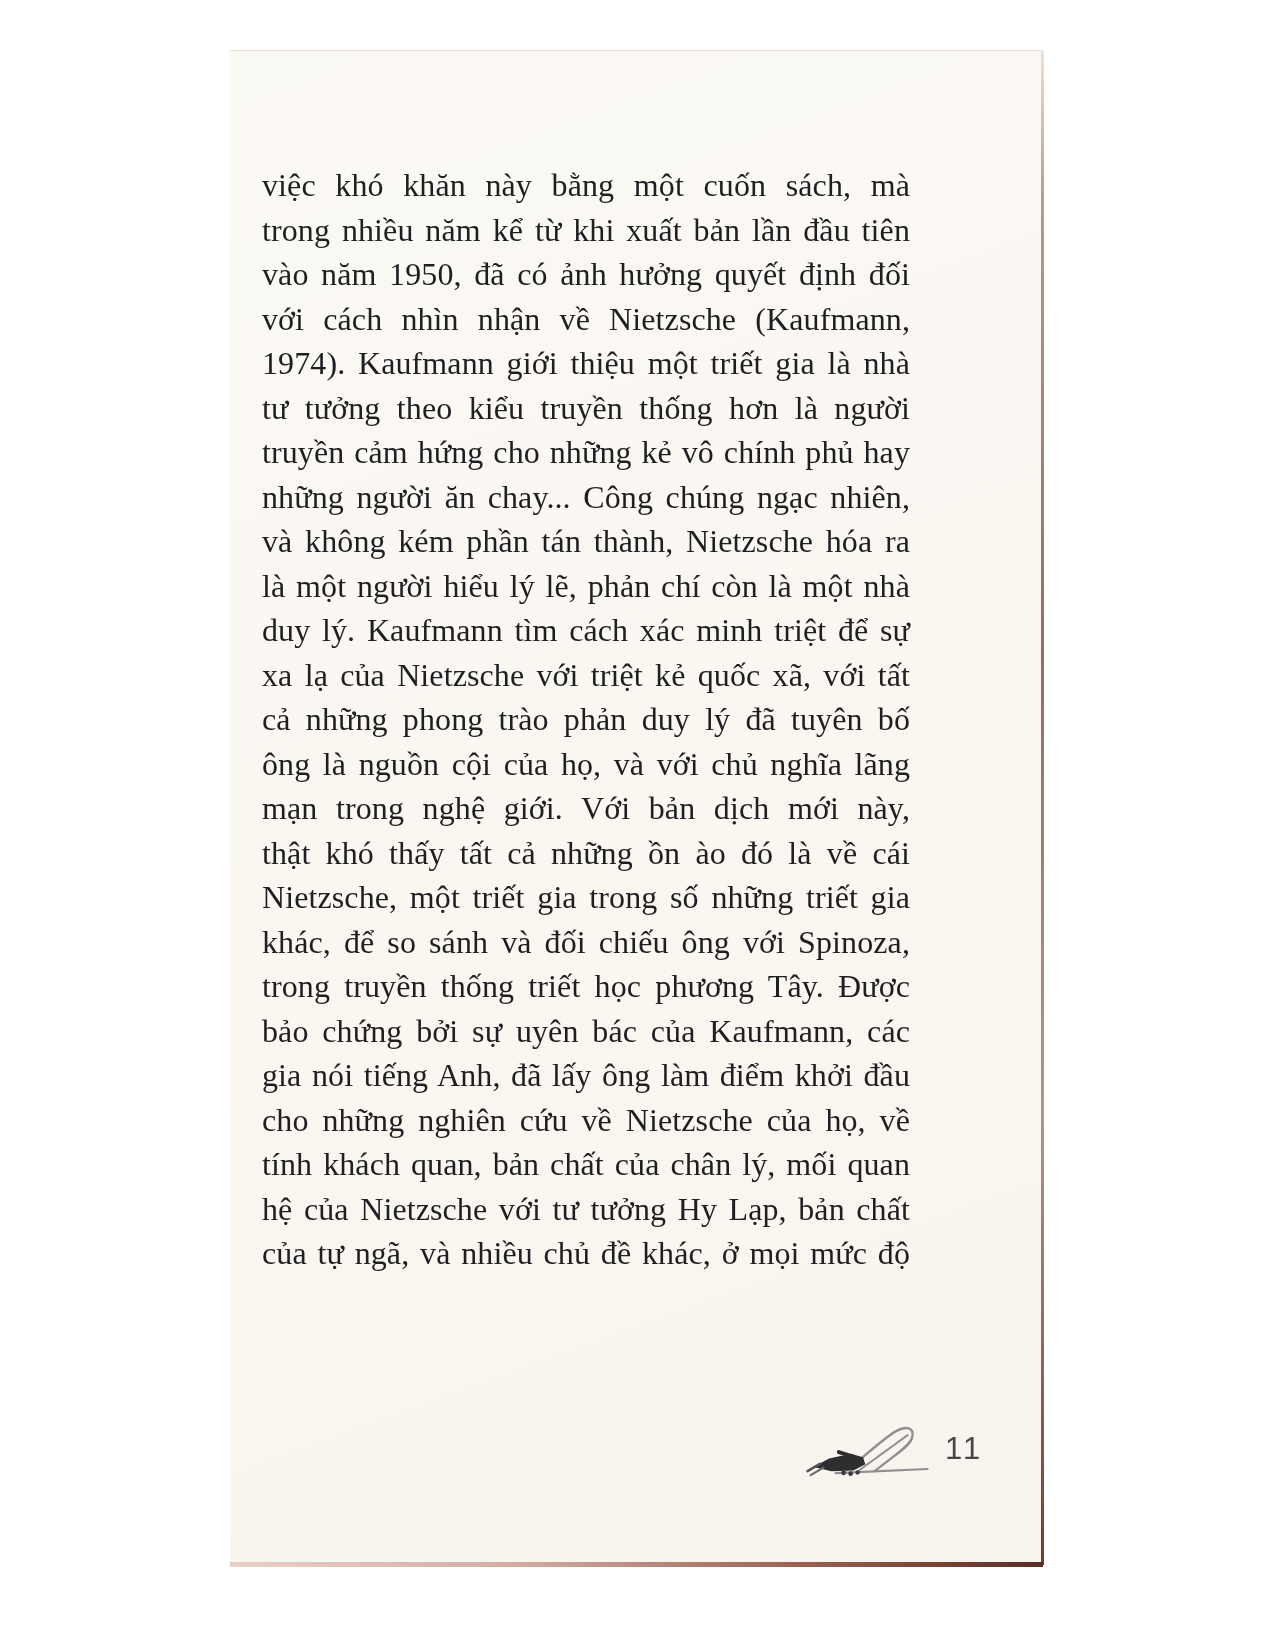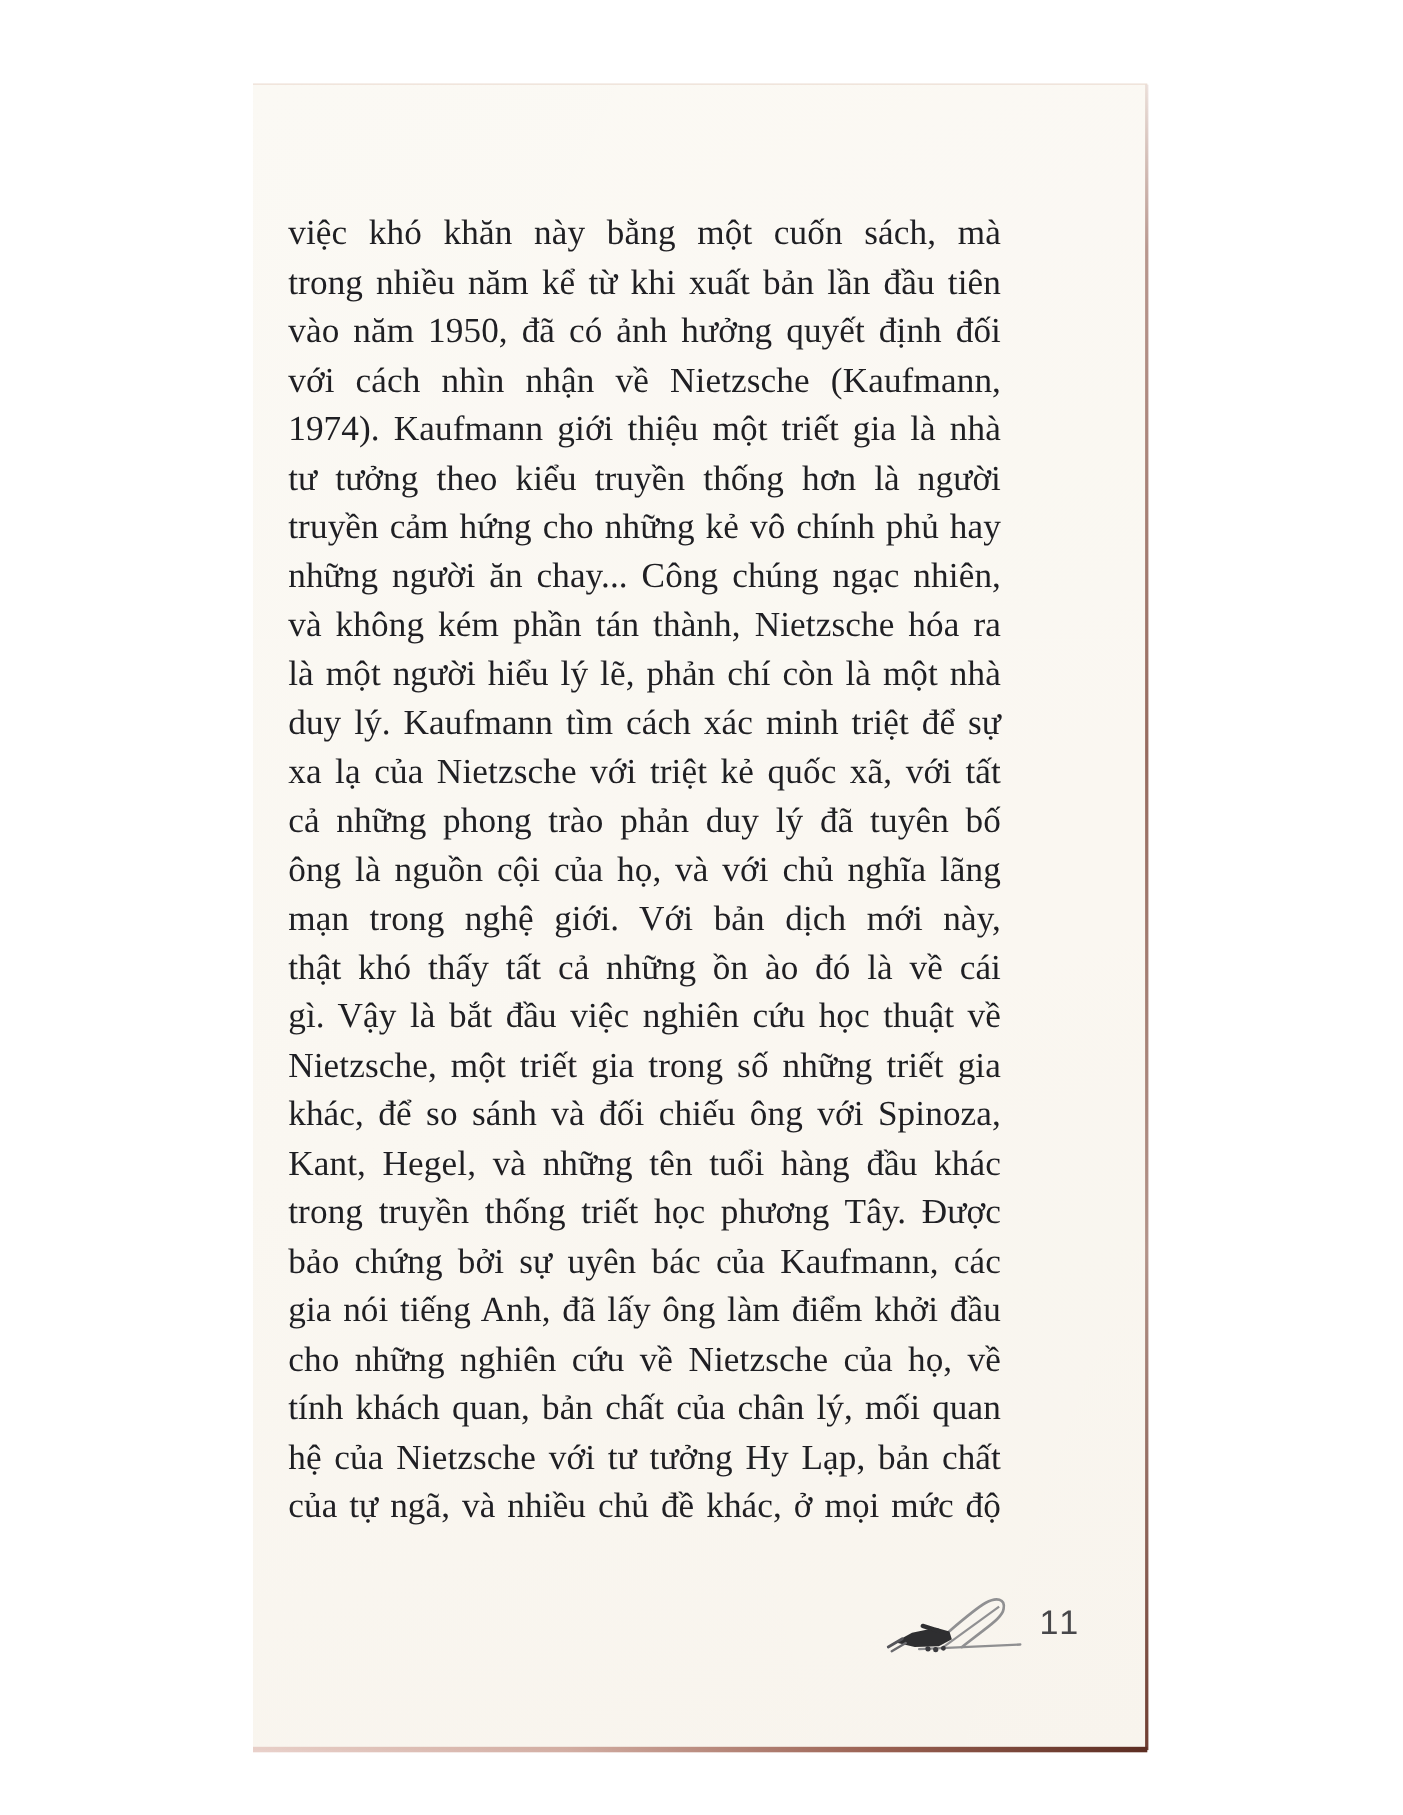--- a/index.html
+++ b/index.html
@@ -10,21 +10,21 @@
     position: relative;
     background: #ffffff;
     font-family: "Liberation Serif", "DejaVu Serif", serif;
     overflow: hidden;
   }
 
   
   .page-scan {
     position: absolute;
     left: 230px;
-    top: 76px;
+    top: 50px;
     width: 813px;
     height: 1515px;
     background: linear-gradient(160deg, #fbf9f4 0%, #faf7f1 55%, #f8f4ed 100%);
     border-top: 1px solid rgba(214, 180, 160, 0.35);
   }
 
   
   .page-right-edge {
     position: absolute;
     top: 0;
@@ -116,24 +116,22 @@
         <div class="text-line">truyền cảm hứng cho những kẻ vô chính phủ hay</div>
         <div class="text-line">những người ăn chay... Công chúng ngạc nhiên,</div>
         <div class="text-line">và không kém phần tán thành, Nietzsche hóa ra</div>
         <div class="text-line">là một người hiểu lý lẽ, phản chí còn là một nhà</div>
         <div class="text-line">duy lý. Kaufmann tìm cách xác minh triệt để sự</div>
         <div class="text-line">xa lạ của Nietzsche với triệt kẻ quốc xã, với tất</div>
         <div class="text-line">cả những phong trào phản duy lý đã tuyên bố</div>
         <div class="text-line">ông là nguồn cội của họ, và với chủ nghĩa lãng</div>
         <div class="text-line">mạn trong nghệ giới. Với bản dịch mới này,</div>
         <div class="text-line">thật khó thấy tất cả những ồn ào đó là về cái</div>
-        <div class="text-line">gì. Vậy là bắt đầu việc nghiên cứu học thuật về</div>
         <div class="text-line">Nietzsche, một triết gia trong số những triết gia</div>
         <div class="text-line">khác, để so sánh và đối chiếu ông với Spinoza,</div>
-        <div class="text-line">Kant, Hegel, và những tên tuổi hàng đầu khác</div>
         <div class="text-line">trong truyền thống triết học phương Tây. Được</div>
         <div class="text-line">bảo chứng bởi sự uyên bác của Kaufmann, các</div>
         <div class="text-line">gia nói tiếng Anh, đã lấy ông làm điểm khởi đầu</div>
         <div class="text-line">cho những nghiên cứu về Nietzsche của họ, về</div>
         <div class="text-line">tính khách quan, bản chất của chân lý, mối quan</div>
         <div class="text-line">hệ của Nietzsche với tư tưởng Hy Lạp, bản chất</div>
         <div class="text-line">của tự ngã, và nhiều chủ đề khác, ở mọi mức độ</div>
       </div>
   </div>
 

